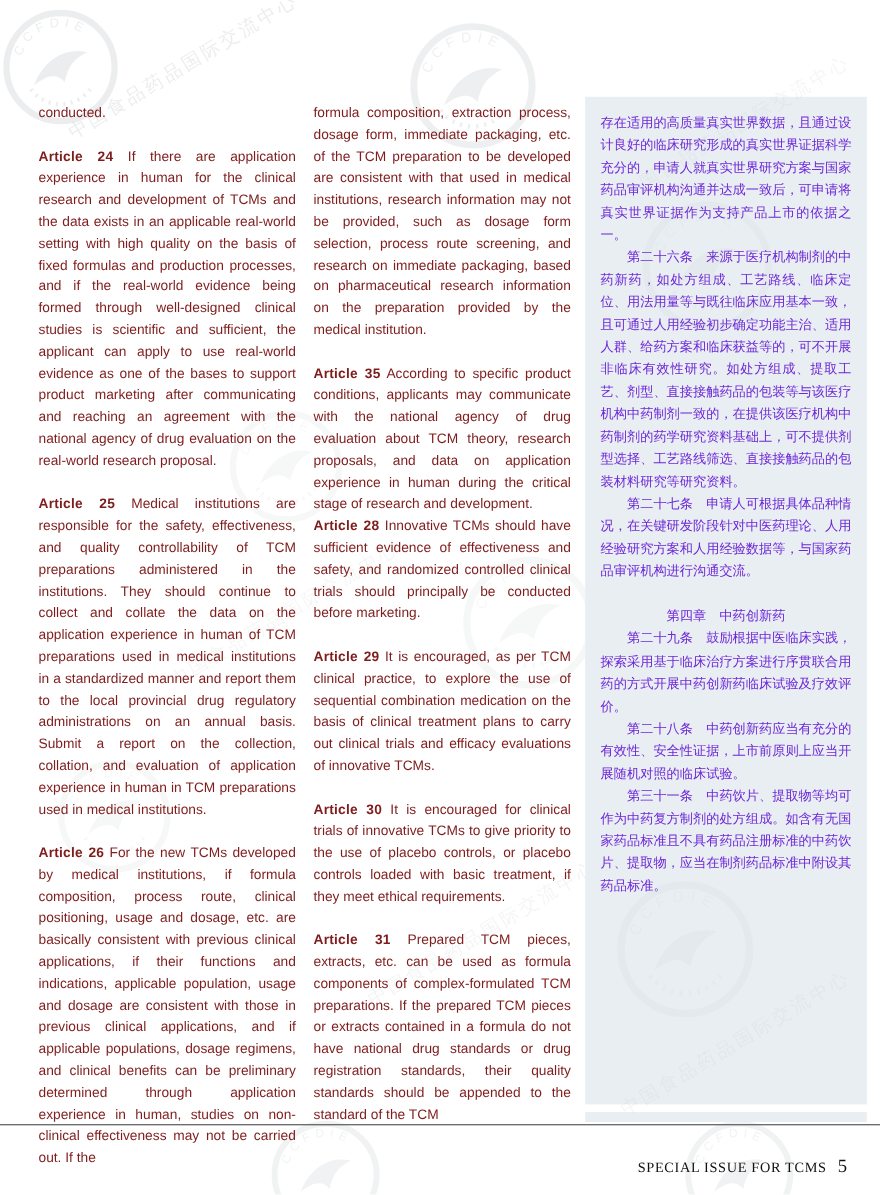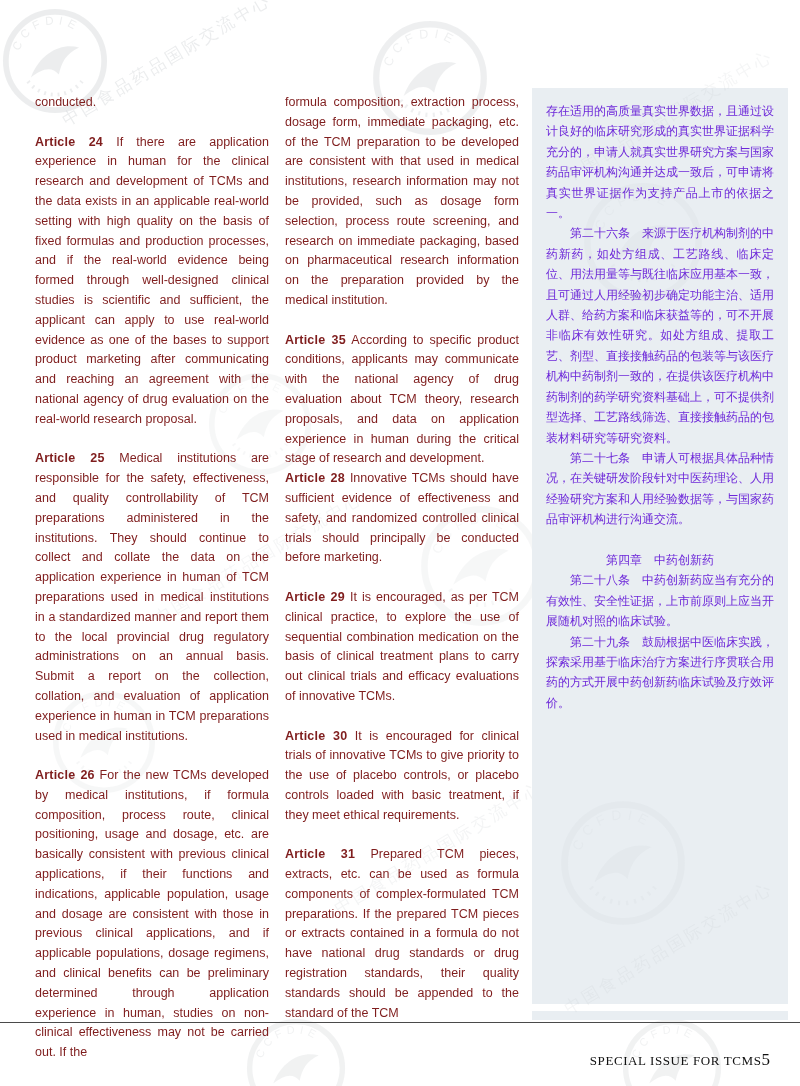--- a/index.html
+++ b/index.html
@@ -46,21 +46,21 @@
   .cn p.noindent{text-indent:0;}
   .cn p.cn-chapter{text-align:center;text-indent:0;margin-top:20.4px;}
   
   .footer-rule{
     position:absolute;left:0;top:1022px;width:800px;height:1px;
     background:#4a4a4a;
   }
   .footer{
     position:absolute;right:30px;top:1050px;
     font-family:"Liberation Serif","DejaVu Serif",serif;
-    color:#111;display:flex;align-items:baseline;
+    color:#111;display:flex;align-items:baseline;gap:10px;
   }
   .footer .journal{font-size:13px;letter-spacing:.6px;}
   .footer .pagenum{font-size:17px;}
 </style>
 </head>
 <body>
 
 <svg width="0" height="0" style="position:absolute" aria-hidden="true">
   <defs>
     <g id="wm-logo-sym">
@@ -124,22 +124,23 @@
   <p><b class="lead">Article 30</b> <span>It is encouraged for clinical trials of innovative TCMs to give priority to the use of placebo controls, or placebo controls loaded with basic treatment, if they meet ethical requirements.</span></p>
   <p><b class="lead">Article 31</b> <span>Prepared TCM pieces, extracts, etc. can be used as formula components of complex-formulated TCM preparations. If the prepared TCM pieces or extracts contained in a formula do not have national drug standards or drug registration standards, their quality standards should be appended to the standard of the TCM</span></p>
 </div>
 
 <div class="panel">
   <div class="cn">
     <p class="noindent">存在适用的高质量真实世界数据，且通过设计良好的临床研究形成的真实世界证据科学充分的，申请人就真实世界研究方案与国家药品审评机构沟通并达成一致后，可申请将真实世界证据作为支持产品上市的依据之一。</p>
     <p>第二十六条　来源于医疗机构制剂的中药新药，如处方组成、工艺路线、临床定位、用法用量等与既往临床应用基本一致，且可通过人用经验初步确定功能主治、适用人群、给药方案和临床获益等的，可不开展非临床有效性研究。如处方组成、提取工艺、剂型、直接接触药品的包装等与该医疗机构中药制剂一致的，在提供该医疗机构中药制剂的药学研究资料基础上，可不提供剂型选择、工艺路线筛选、直接接触药品的包装材料研究等研究资料。</p>
     <p>第二十七条　申请人可根据具体品种情况，在关键研发阶段针对中医药理论、人用经验研究方案和人用经验数据等，与国家药品审评机构进行沟通交流。</p>
     <p class="cn-chapter">第四章　中药创新药</p>
+    <p>第二十九条　鼓励根据中医临床实践，探索采用基于临床治疗方案进行序贯联合用药的方式开展中药创新药临床试验及疗效评价。</p>
     <p>第二十八条　中药创新药应当有充分的有效性、安全性证据，上市前原则上应当开展随机对照的临床试验。</p>
-    <p>第二十九条　鼓励根据中医临床实践，探索采用基于临床治疗方案进行序贯联合用药的方式开展中药创新药临床试验及疗效评价。</p>
+    <p>第三十一条　中药饮片、提取物等均可作为中药复方制剂的处方组成。如含有无国家药品标准且不具有药品注册标准的中药饮片、提取物，应当在制剂药品标准中附设其药品标准。</p>
   </div>
 </div>
 <div class="panel-sliver"></div>
 
 <div class="footer-rule"></div>
 <div class="footer">
   <span class="journal">SPECIAL ISSUE FOR TCMS</span>
   <span class="pagenum">5</span>
 </div>
 

